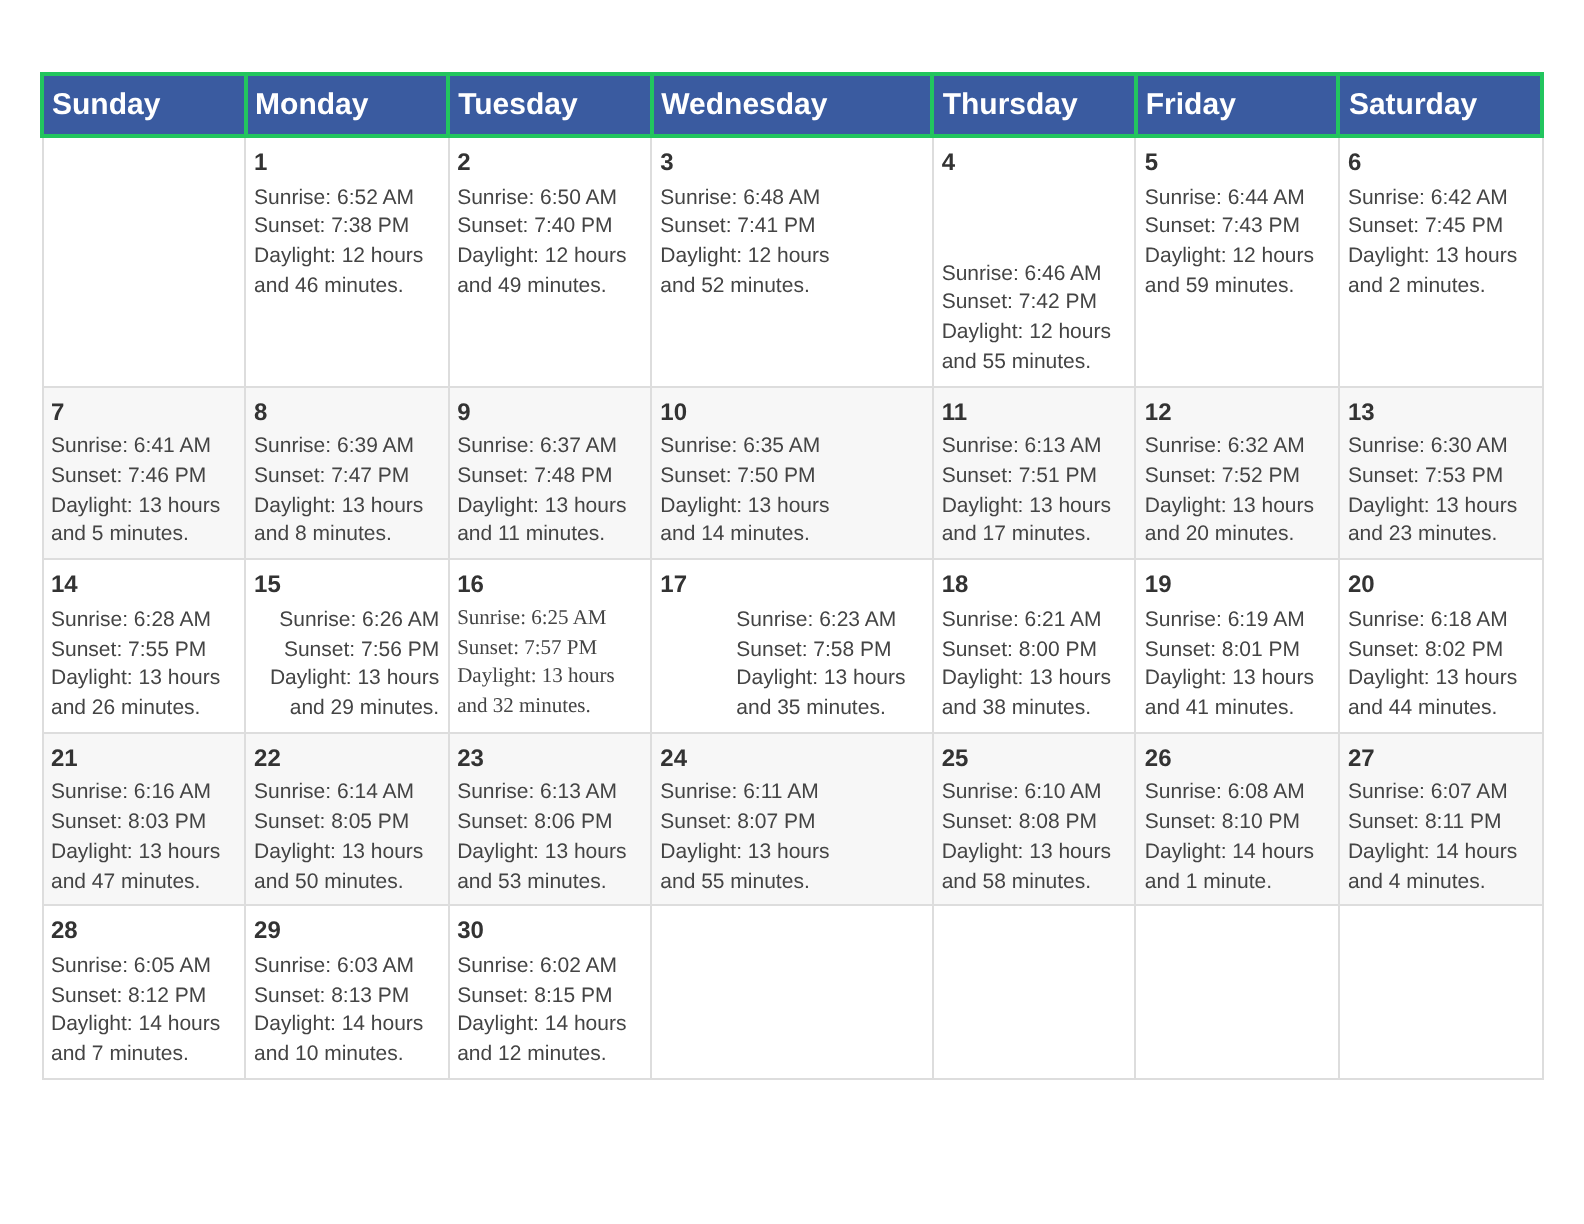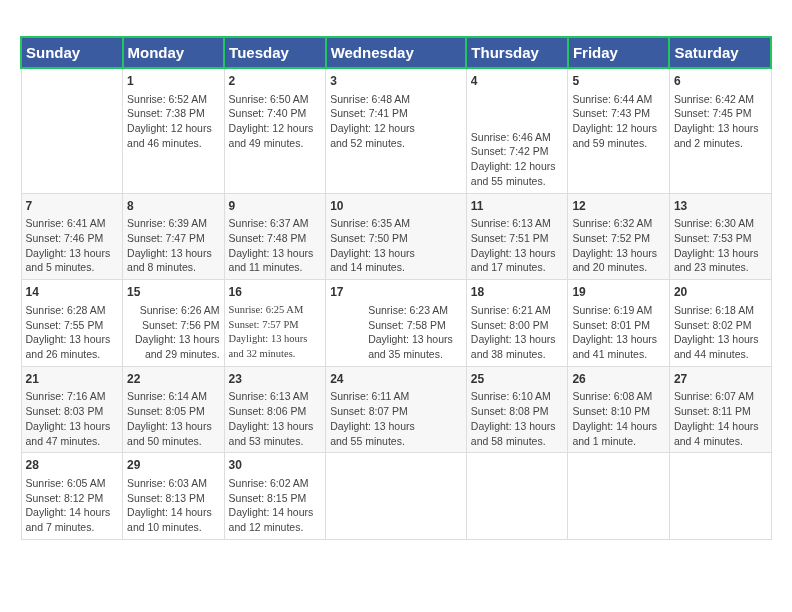--- a/index.html
+++ b/index.html
@@ -250,21 +250,21 @@
           <span class="day-num">20</span>
           <div class="day-info" style="white-space: pre-line;">Sunrise: 6:18 AM
 Sunset: 8:02 PM
 Daylight: 13 hours
 and 44 minutes.</div>
         </td>
       </tr>
       <tr>
         <td>
           <span class="day-num">21</span>
-          <div class="day-info" style="white-space: pre-line;">Sunrise: 7:16 AM
+          <div class="day-info" style="white-space: pre-line;">Sunrise: 6:16 AM
 Sunset: 8:03 PM
 Daylight: 13 hours
 and 47 minutes.</div>
         </td>
         <td>
           <span class="day-num">22</span>
           <div class="day-info" style="white-space: pre-line;">Sunrise: 6:14 AM
 Sunset: 8:05 PM
 Daylight: 13 hours
 and 50 minutes.</div>

